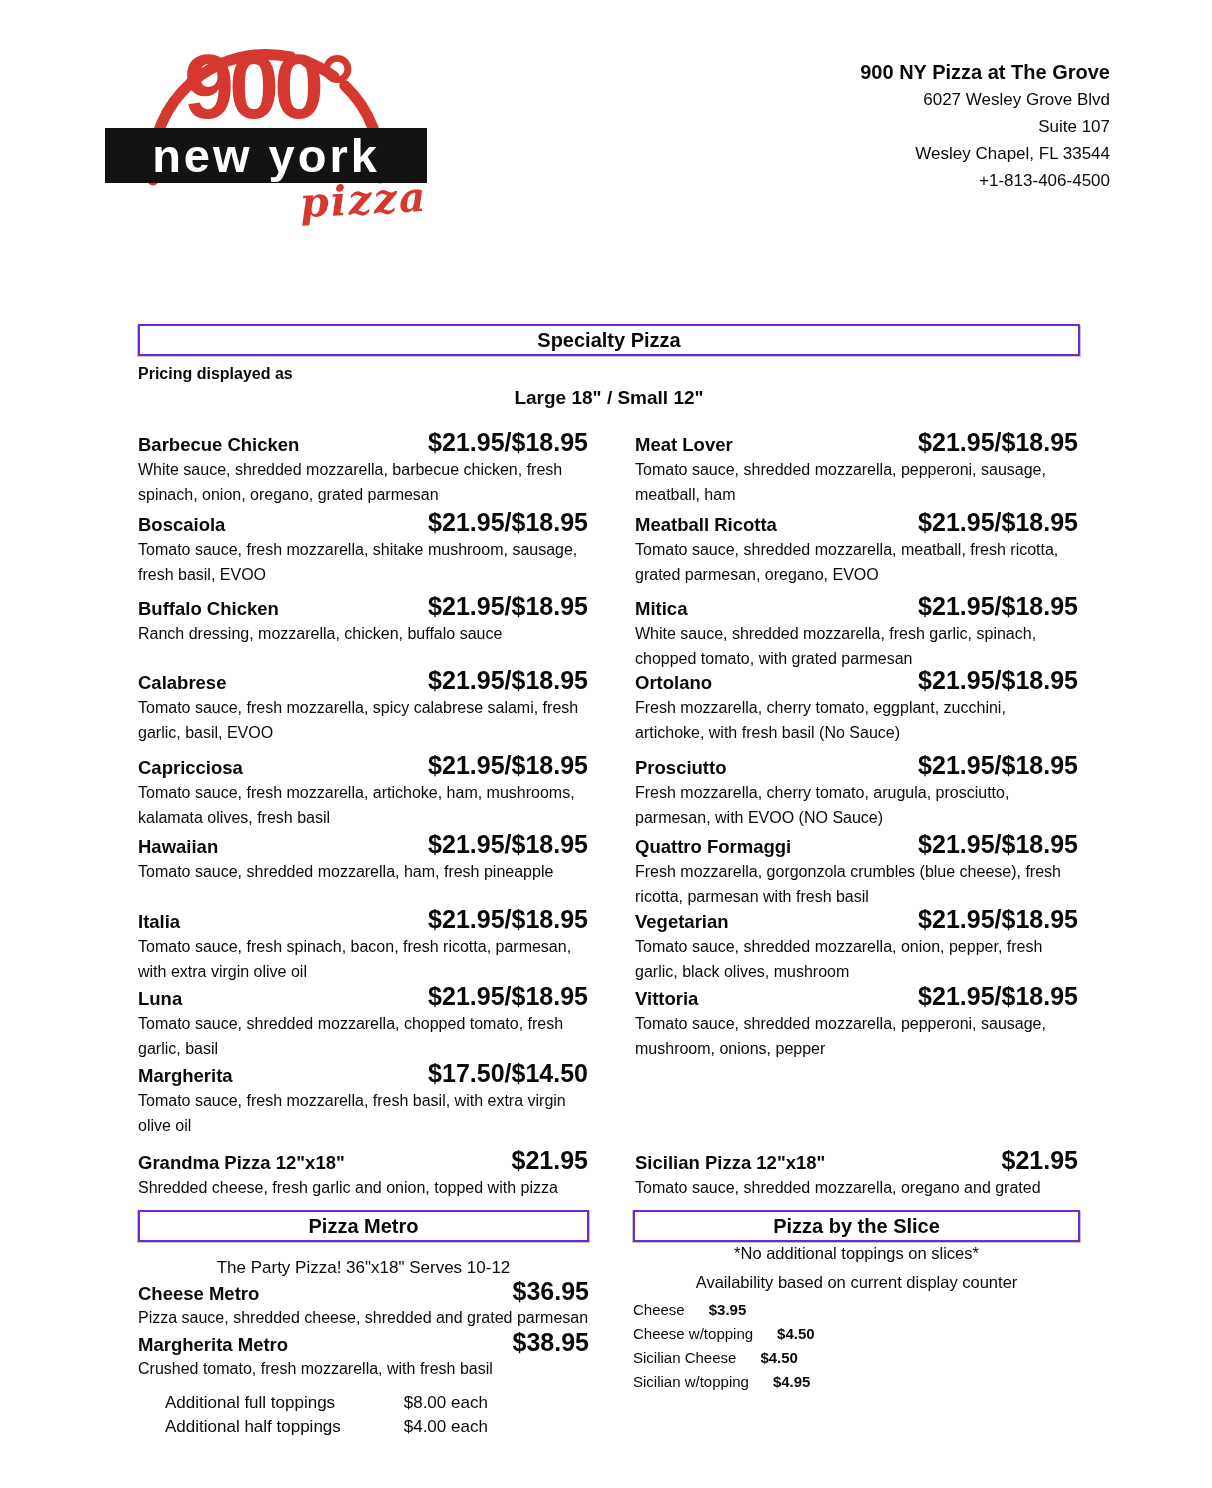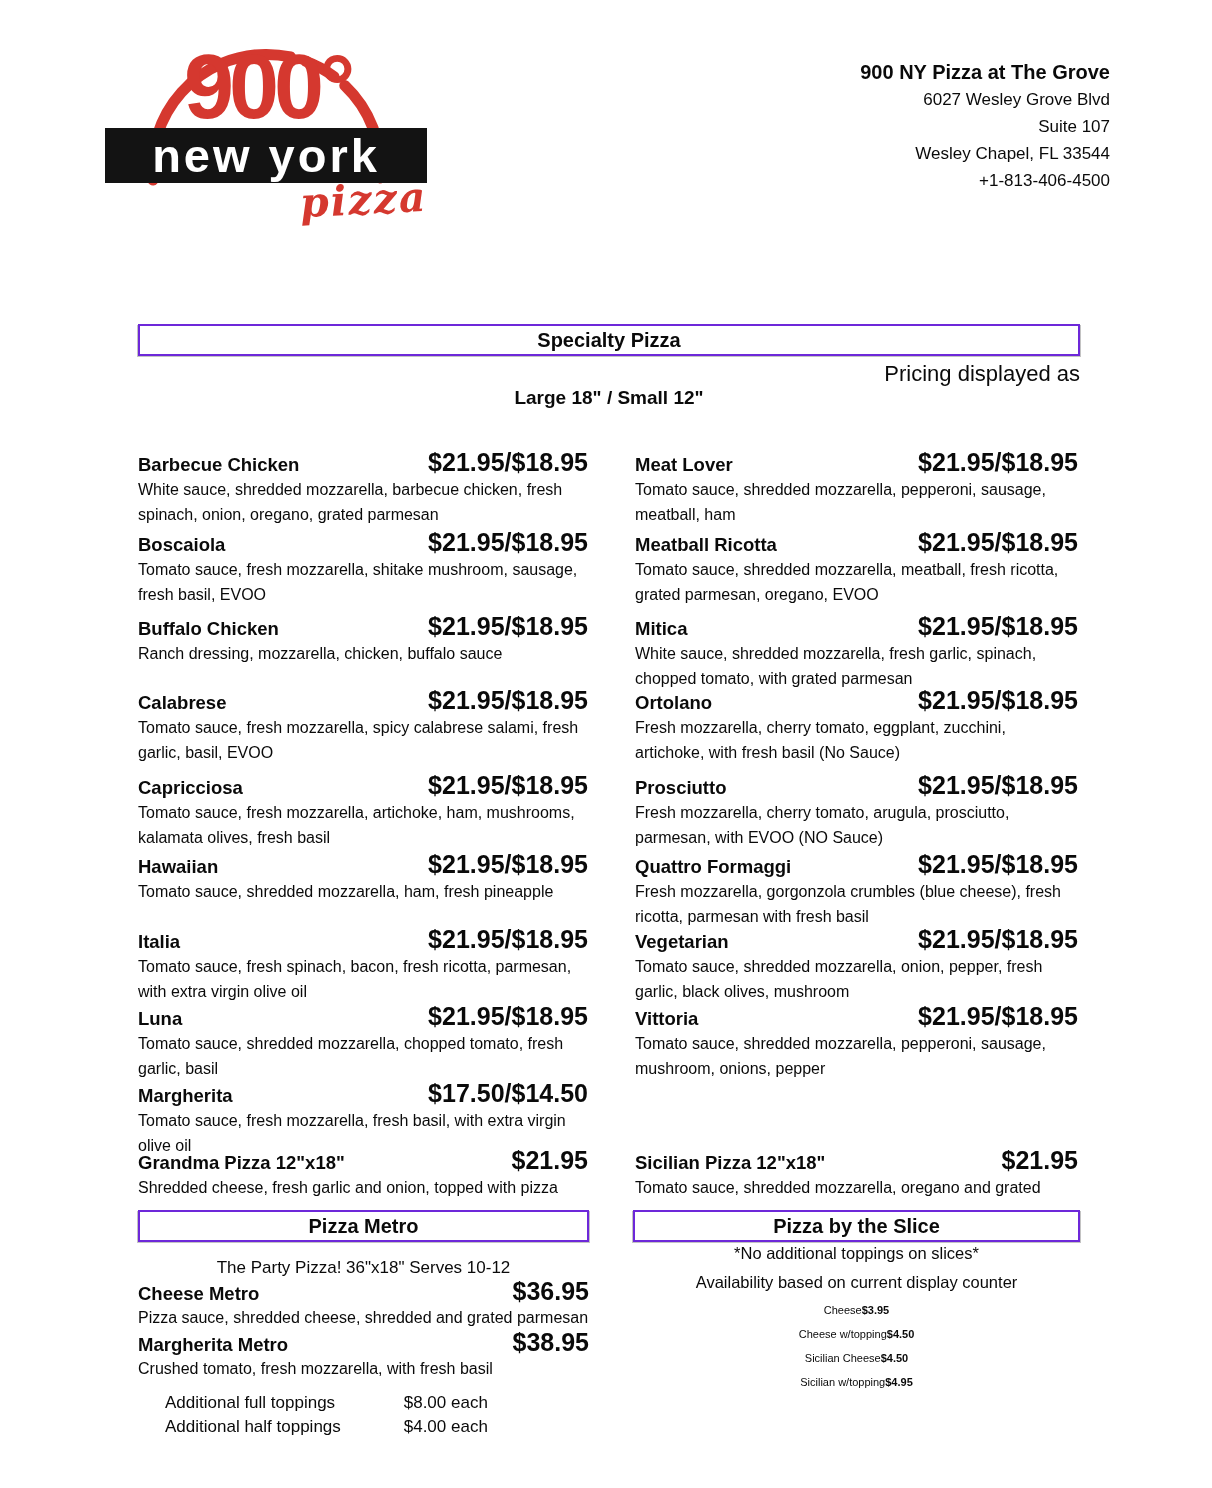--- a/index.html
+++ b/index.html
@@ -34,24 +34,24 @@
   .store-name{font-size:20px;font-weight:bold;line-height:28px;}
   .store-line{font-size:17px;line-height:27px;}
   
   .main{position:absolute;left:138px;top:324px;width:942px;height:1140px;}
   .section-box{
     box-sizing:border-box;border:2px solid #6d28d9;height:32px;
     box-shadow:1px 1px 0 #c3c3c3,-1px 1px 0 #c3c3c3;
     display:flex;align-items:center;justify-content:center;background:#fff;
   }
   .section-title{font-size:20px;font-weight:bold;}
-  .subtitle1{text-align:right;font-size:22px;margin-top:8px;line-height:20px;}
+  .subtitle1{text-align:left;font-size:16px;margin-top:8px;line-height:20px;font-weight:bold;}
   .subtitle2{text-align:center;font-size:19px;font-weight:bold;margin-top:3px;line-height:22px;}
   
-  .menu-col{position:absolute;top:106px;margin-top:20px;}
+  .menu-col{position:absolute;top:106px;}
   .col-left{left:0;width:450px;}
   .col-right{left:497px;width:443px;}
   .item-head{display:flex;justify-content:space-between;align-items:baseline;line-height:24px;}
   .item-name{font-size:18.5px;font-weight:bold;white-space:nowrap;}
   .item-price{font-size:25px;font-weight:bold;white-space:nowrap;}
   .item-desc{font-size:16px;line-height:25px;}
   .menu-col .item{overflow:hidden;}
   .menu-col .item:nth-of-type(1){height:80px}
   .menu-col .item:nth-of-type(2){height:84px}
   .menu-col .item:nth-of-type(3){height:74px}
@@ -69,21 +69,21 @@
   .metro{position:absolute;left:0;top:886px;width:451px;}
   .slice{position:absolute;left:495px;top:886px;width:447px;}
   .metro-note{text-align:center;font-size:17px;margin-top:15px;line-height:22px;}
   .metro .item-head{line-height:24px;}
   .metro .item-desc{line-height:24px;}
   .extras{padding-left:27px;font-size:17px;line-height:24px;margin-top:10px;}
   .extra-label{display:inline-block;width:234px;}
   .slice-note{text-align:center;font-size:16.5px;line-height:23px;}
   .slice-note.first{margin-top:6px;}
   .slice-rows{margin-top:4px;}
-  .slice-row{display:flex;justify-content:center;font-size:11px;line-height:24px;}
+  .slice-row{display:flex;justify-content:flex-start;font-size:15px;line-height:24px;gap:24px;}
   .slice-row .slice-price{font-weight:bold;}
 </style>
 </head>
 <body>
 
 <div class="page">
 
   <div class="logo">
     <svg class="logo-arc" width="340" height="212" viewBox="0 0 340 212">
       <path d="M53 154 A114 114 0 1 1 280 152" fill="none" stroke="#d5382f" stroke-width="11" stroke-linecap="round" stroke-dasharray="215 16 32 14 400"></path>

